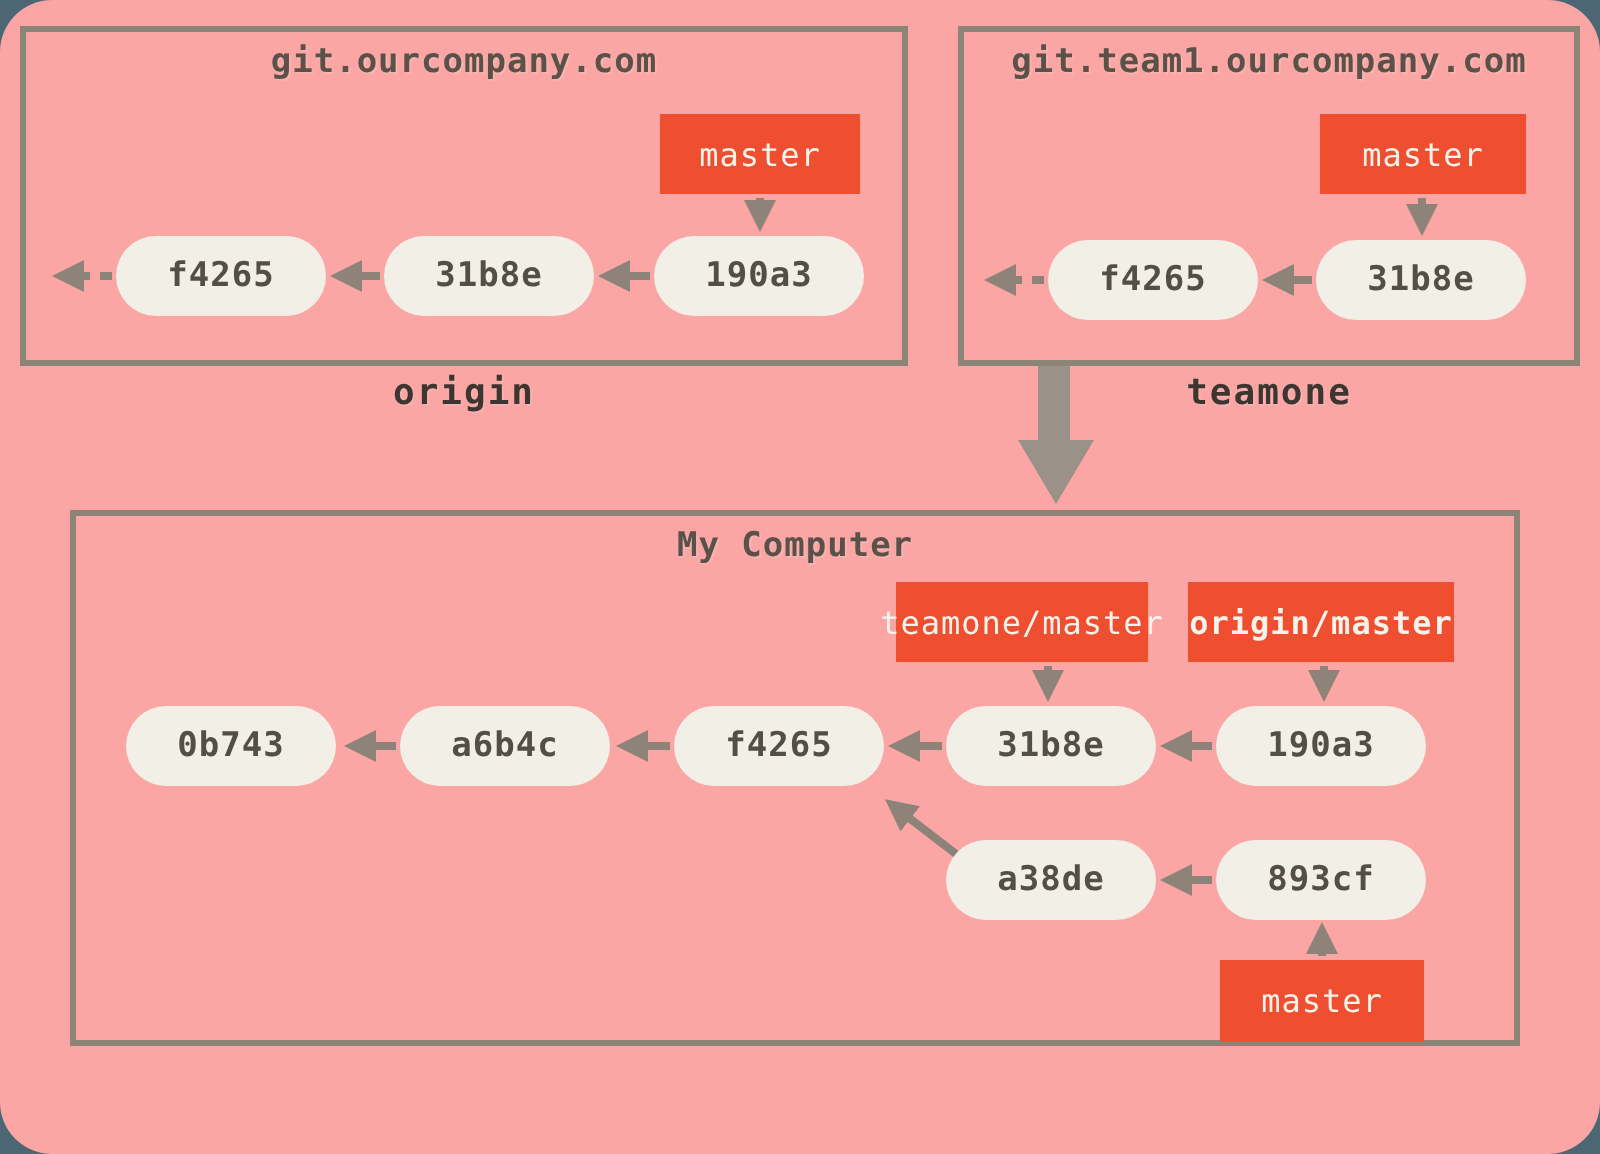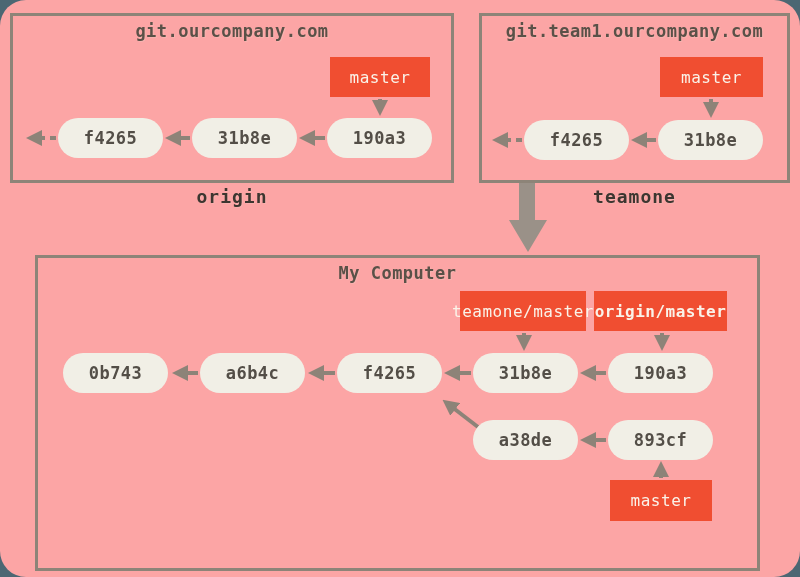--- a/index.html
+++ b/index.html
@@ -86,24 +86,24 @@
 
   <div class="repo-box" style="left:479px;top:13px;width:311px;height:170px;">
     <div class="repo-title">git.team1.ourcompany.com</div>
   </div>
   <div class="branch-label" style="left:660px;top:57px;width:103px;height:40px;">master</div>
   <div class="commit-node" style="left:524px;top:120px;">f4265</div>
   <div class="commit-node" style="left:658px;top:120px;">31b8e</div>
   <div class="repo-caption" style="left:479px;top:186px;width:311px;">teamone</div>
 
 
-  <div class="repo-box" style="left:35px;top:255px;width:725px;height:316px;padding-left:40px;">
+  <div class="repo-box" style="left:35px;top:255px;width:725px;height:268px;padding-left:40px;">
     <div class="repo-title">My Computer</div>
   </div>
-  <div class="branch-label" style="left:460px;top:291px;width:126px;height:40px;">teamone/master</div>
+  <div class="branch-label" style="left:448px;top:291px;width:126px;height:40px;">teamone/master</div>
   <div class="branch-label" style="left:594px;top:291px;width:133px;height:40px;font-weight:bold;">origin/master</div>
 
   <div class="commit-node" style="left:63px;top:353px;">0b743</div>
   <div class="commit-node" style="left:200px;top:353px;">a6b4c</div>
   <div class="commit-node" style="left:337px;top:353px;">f4265</div>
   <div class="commit-node" style="left:473px;top:353px;">31b8e</div>
   <div class="commit-node" style="left:608px;top:353px;">190a3</div>
 
   <div class="commit-node" style="left:473px;top:420px;">a38de</div>
   <div class="commit-node" style="left:608px;top:420px;">893cf</div>

